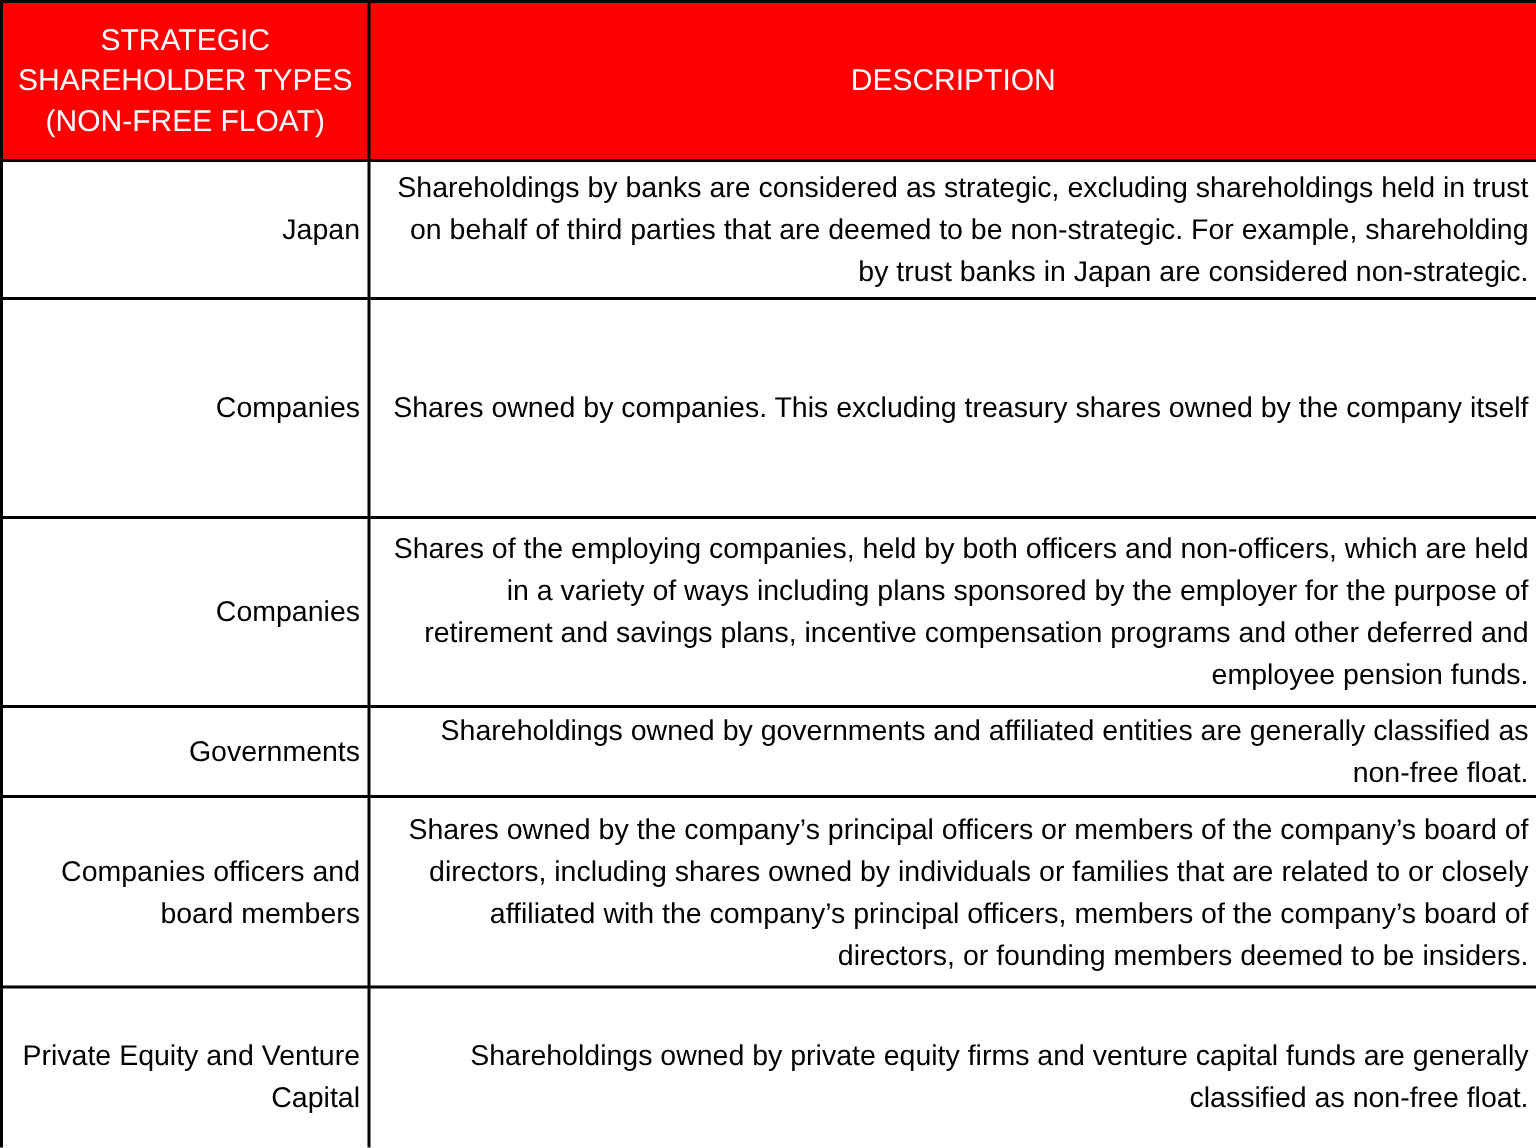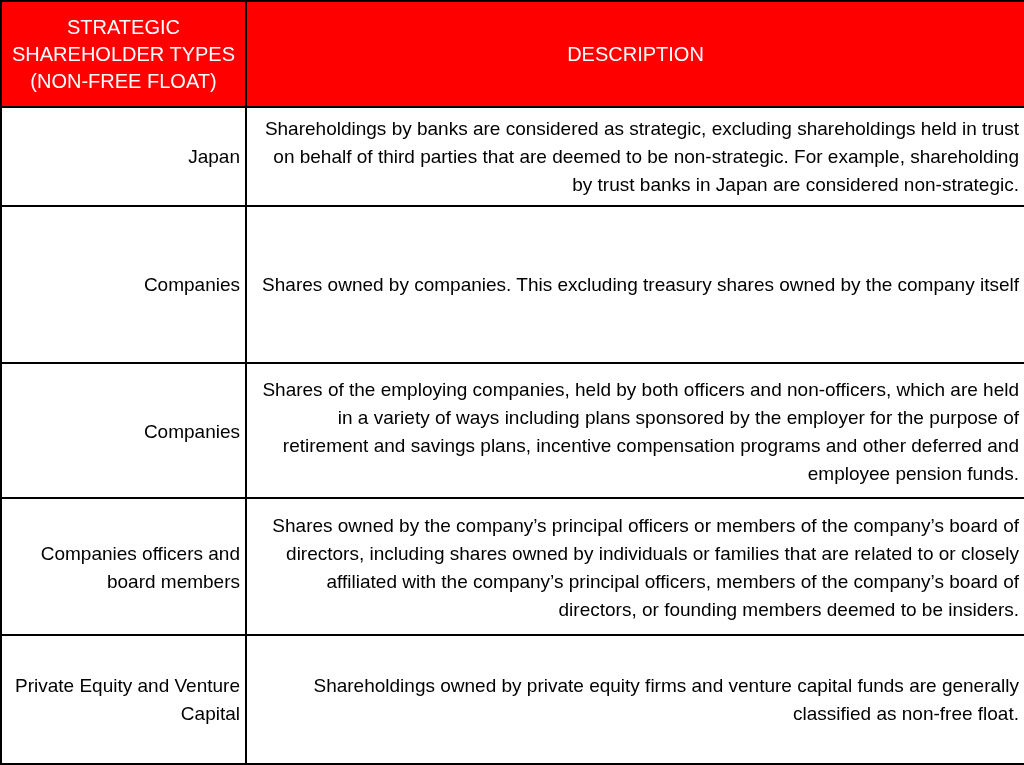--- a/index.html
+++ b/index.html
@@ -68,20 +68,24 @@
         <td>Shareholdings by banks are considered as strategic, excluding shareholdings held in trust on behalf of third parties that are deemed to be non-strategic. For example, shareholding by trust banks in Japan are considered non-strategic.</td>
       </tr>
       <tr class="row-1">
         <td>Companies</td>
         <td>Shares owned by companies. This excluding treasury shares owned by the company itself</td>
       </tr>
       <tr class="row-2">
         <td>Companies</td>
         <td>Shares of the employing companies, held by both officers and non-officers, which are held in a variety of ways including plans sponsored by the employer for the purpose of retirement and savings plans, incentive compensation programs and other deferred and employee pension funds.</td>
       </tr>
+      <tr class="row-3">
+        <td>Governments</td>
+        <td>Shareholdings owned by governments and affiliated entities are generally classified as non-free float.</td>
+      </tr>
       <tr class="row-4">
         <td>Companies officers and board members</td>
         <td>Shares owned by the company’s principal officers or members of the company’s board of directors, including shares owned by individuals or families that are related to or closely affiliated with the company’s principal officers, members of the company’s board of directors, or founding members deemed to be insiders.</td>
       </tr>
       <tr class="row-5">
         <td>Private Equity and Venture Capital</td>
         <td>Shareholdings owned by private equity firms and venture capital funds are generally classified as non-free float.</td>
       </tr>
     </tbody>
 </table>

